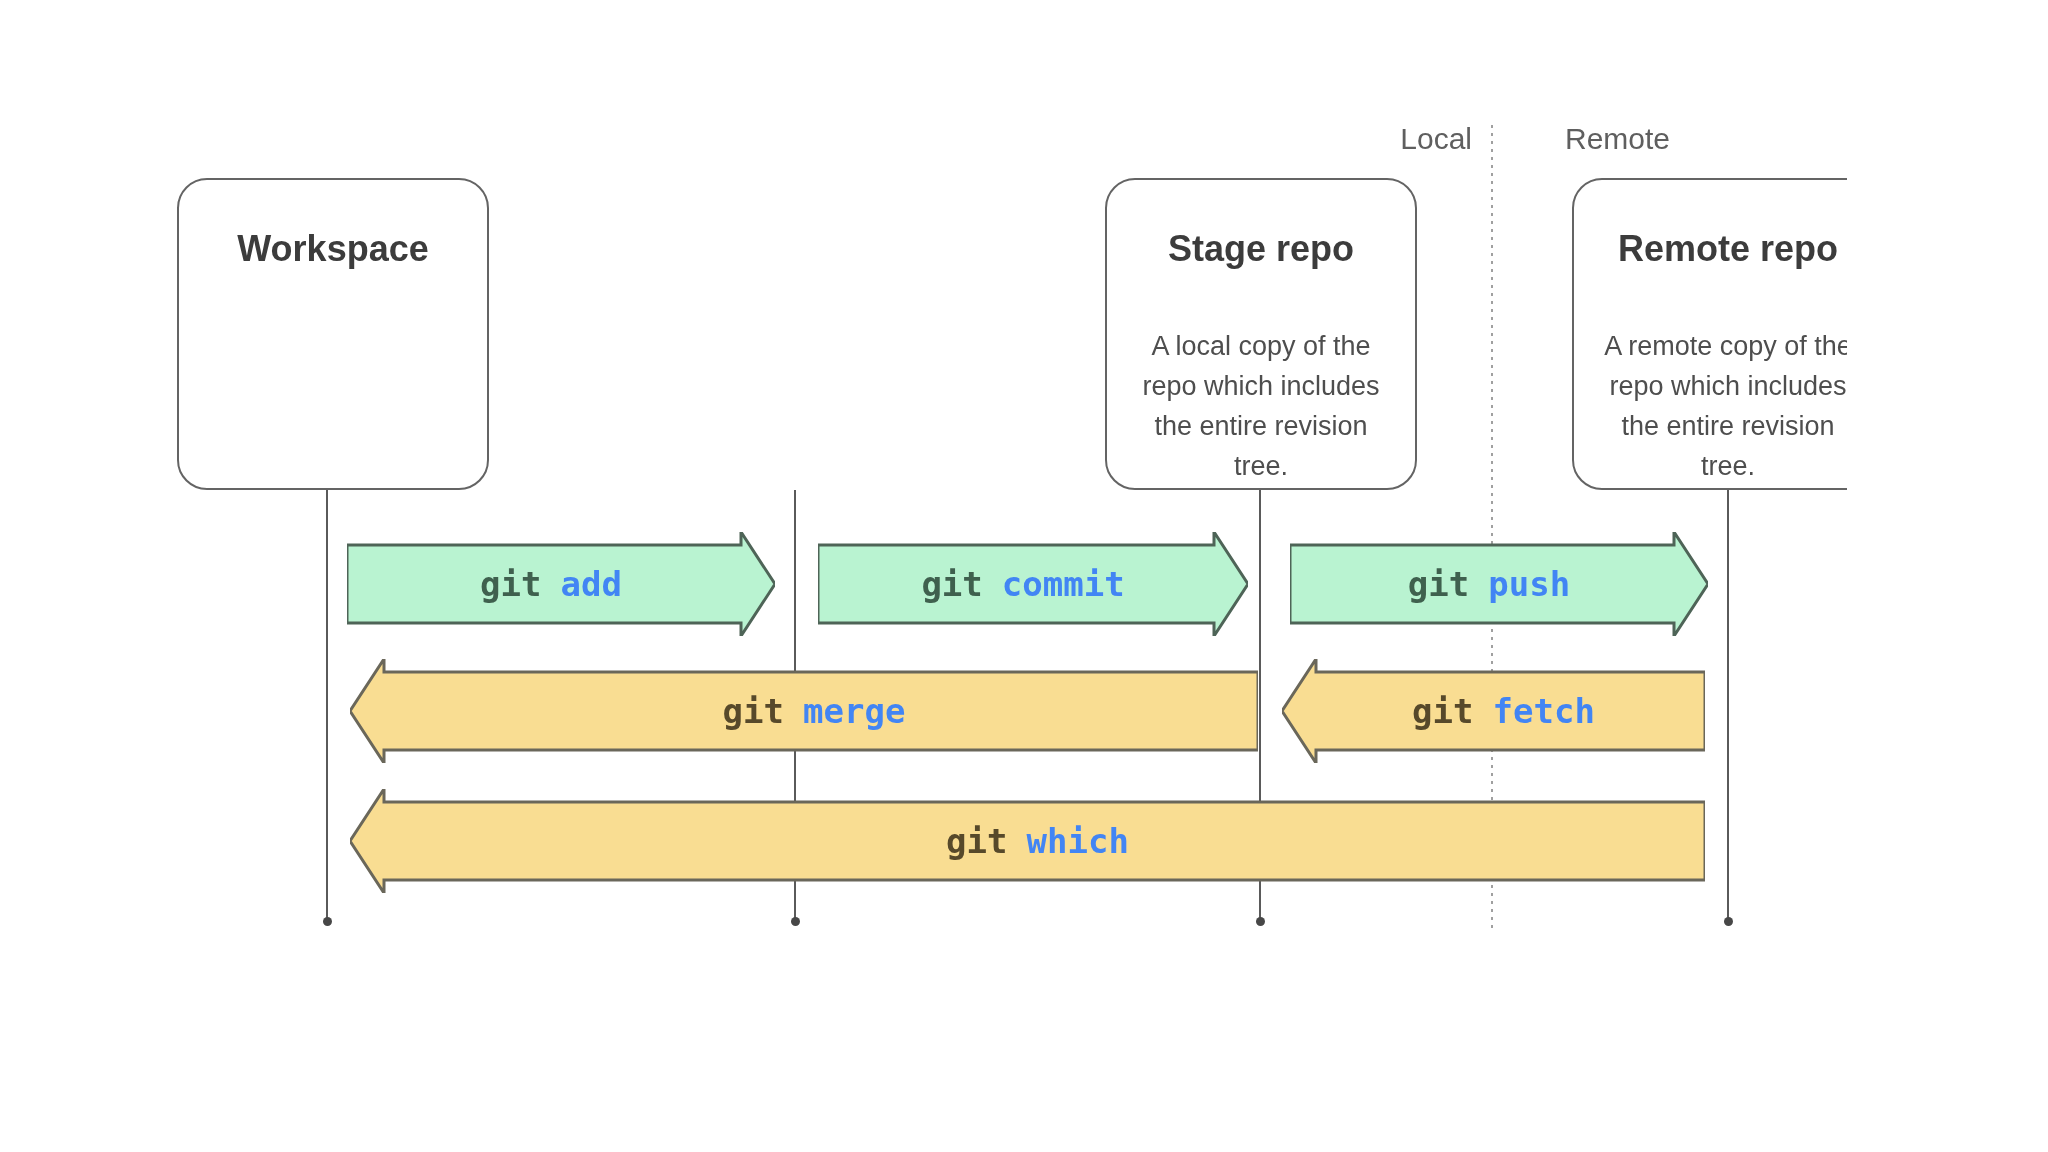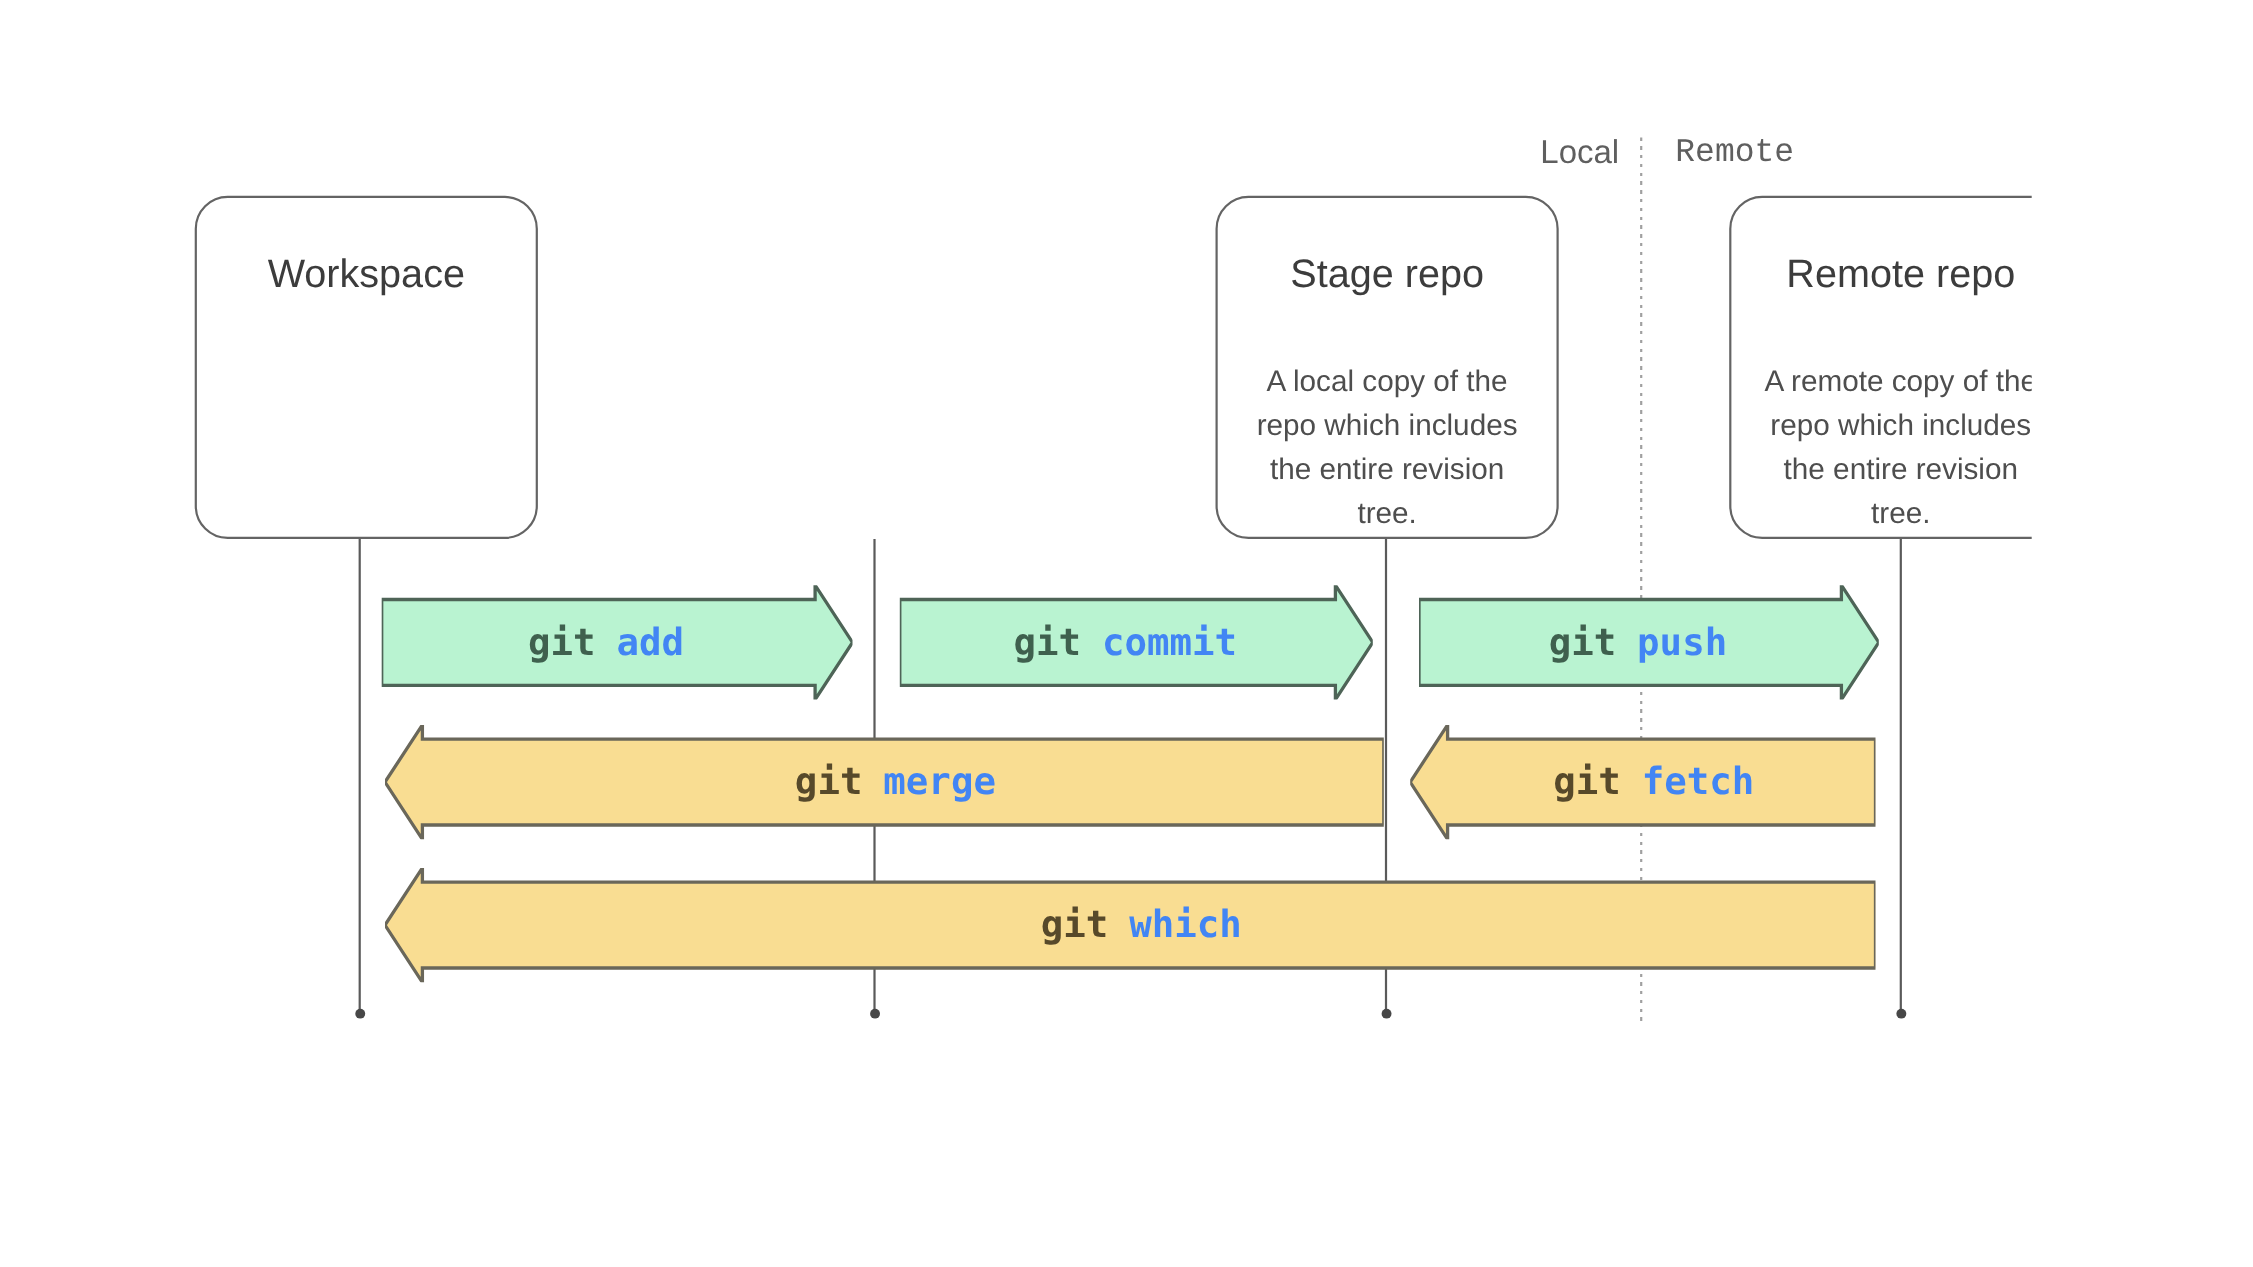--- a/index.html
+++ b/index.html
@@ -8,38 +8,38 @@
     background:var(--background,#ffffff);
     font-family:"Liberation Sans",sans-serif;
     border-radius:20px;
   }
   
   .lane-label{
     position:absolute;top:122px;font-size:30px;line-height:34px;
     color:var(--label-gray,#5f5f5f);white-space:nowrap;
   }
   .lane-label.local{left:1330px;width:142px;text-align:right;}
-  .lane-label.remote{left:1523px;font-family:Liberation Mono, monospace;}
+  .lane-label.remote{left:1565px;}
   .divider{
     position:absolute;left:1491px;top:125px;width:2px;height:807px;z-index:1;
     background:repeating-linear-gradient(to bottom,var(--divider-gray,#a0a0a0) 0 3px,transparent 3px 8px);
   }
   
   .lifeline{position:absolute;top:490px;width:2px;height:432px;background:var(--line-gray,#5a5a5a);z-index:1;}
   .lifeline .dot{
     position:absolute;left:-3.5px;bottom:-4px;width:9px;height:9px;border-radius:50%;
     background:var(--dot-gray,#474747);
   }
   
   .node{
     position:absolute;top:178px;width:312px;height:312px;box-sizing:border-box;z-index:3;
     background:#ffffff;border:2px solid var(--box-border,#646464);border-radius:30px;
     padding:48px 23px 0;text-align:center;
   }
-  .node-title{font-size:36px;line-height:42px;font-weight:normal;color:var(--title-color,#3c3c3c);}
+  .node-title{font-size:36px;line-height:42px;font-weight:bold;color:var(--title-color,#3c3c3c);}
   .node-desc{margin-top:56px;font-size:27px;line-height:40px;color:var(--desc-color,#4e4e4e);}
   
   .arrow{position:absolute;height:104px;z-index:2;}
   .arrow svg{position:absolute;left:0;top:0;width:100%;height:100%;display:block;}
   .arrow-label{
     position:absolute;left:0;top:0;right:0;bottom:0;
     display:flex;align-items:center;justify-content:center;gap:19px;
     font-family:"DejaVu Sans Mono",monospace;font-size:34px;font-weight:600;white-space:nowrap;
   }
   .arrow.right .arrow-label{padding-right:20px;}

